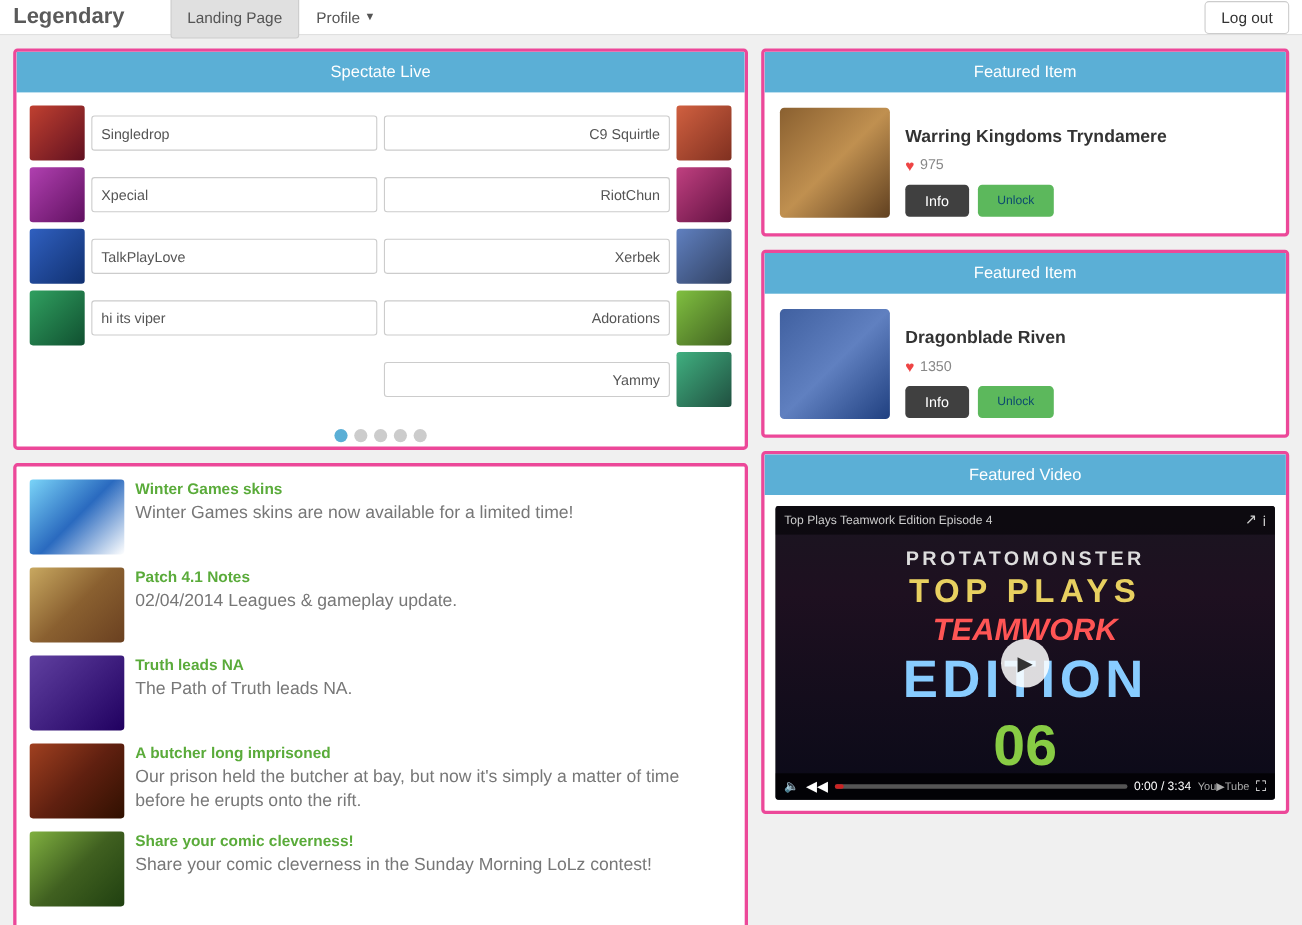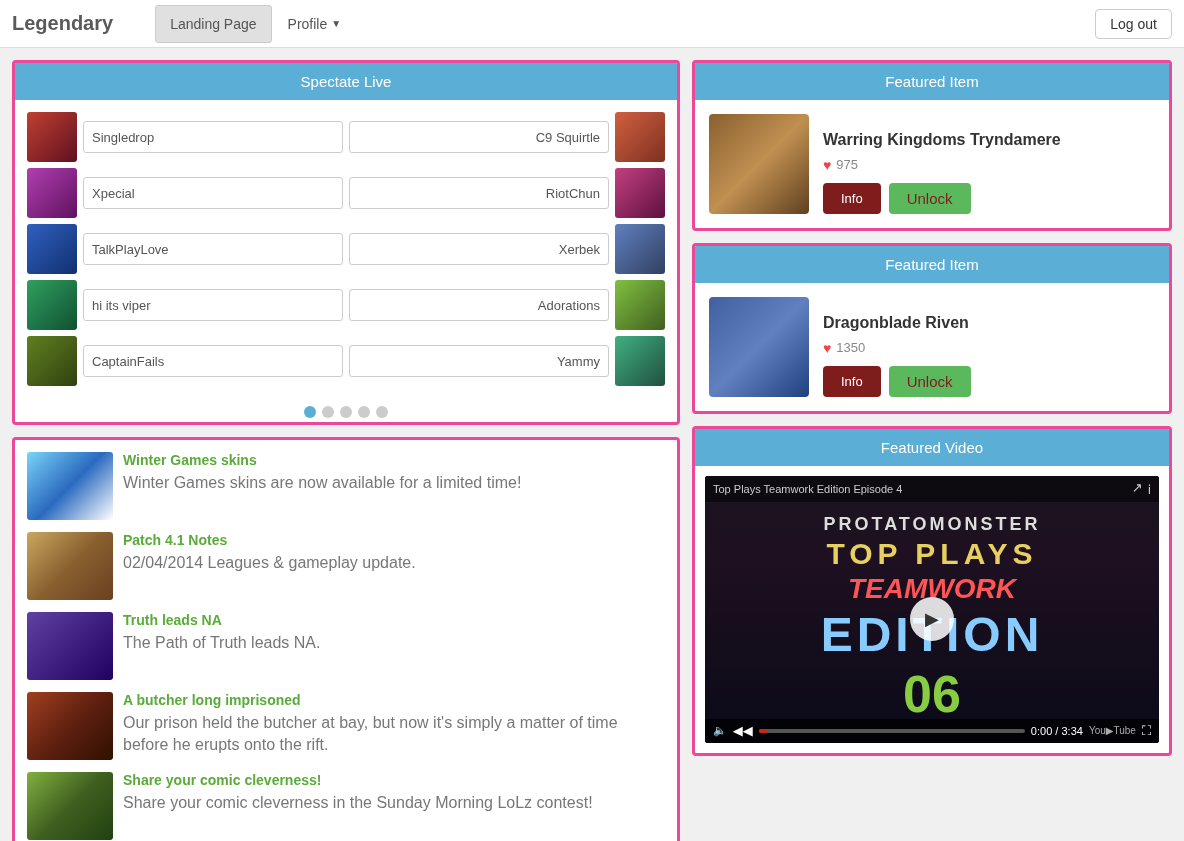--- a/index.html
+++ b/index.html
@@ -5,21 +5,21 @@
     * { box-sizing: border-box; margin: 0; padding: 0; }
     body { font-family: Arial, sans-serif; font-size: 13px; background: #f0f0f0; color: #333; }
 
     
     .navbar {
       background: #fff;
       border-bottom: 1px solid #ddd;
       display: flex;
       align-items: center;
       padding: 0 12px;
-      height: 48px;
+      height: 32px;
     }
     .navbar-brand {
       font-size: 20px;
       font-weight: bold;
       color: #5a5a5a;
       margin-right: 8px;
       text-decoration: none;
     }
     .navbar-item {
       padding: 10px 14px;
@@ -172,35 +172,35 @@
       display: flex;
       align-items: center;
       gap: 5px;
       margin-bottom: 10px;
       color: #888;
       font-size: 13px;
     }
     .heart-icon { color: #e44; font-size: 14px; }
     .featured-btns { display: flex; gap: 8px; }
     .btn-info {
-      background: #7f1d1d;
+      background: #404040;
       color: #fff;
       border: none;
       border-radius: 4px;
       padding: 7px 18px;
       font-size: 13px;
       cursor: pointer;
     }
     .btn-unlock {
       background: #5cb85c;
-      color: #7f1d1d;
+      color: #0c4a6e;
       border: none;
       border-radius: 4px;
       padding: 7px 18px;
-      font-size: 15px;
+      font-size: 11px;
       cursor: pointer;
     }
 
     
     .thumb-winter { background: linear-gradient(135deg, #7ad4f8, #2a6abf, #fff); }
     .thumb-patch { background: linear-gradient(135deg, #c8a860, #8a6030, #6a4020); }
     .thumb-truth { background: linear-gradient(135deg, #6040a0, #402080, #200060); }
     .thumb-butcher { background: linear-gradient(135deg, #a04020, #602010, #301000); }
     .thumb-comic { background: linear-gradient(135deg, #80b040, #406020, #204010); }
 
@@ -263,24 +263,20 @@
           <div class="spectate-row">
             <div class="spectate-avatar-placeholder av-3" style="width:50px;height:50px;border-radius:3px;"></div>
             <input class="spectate-name-input" type="text" value="TalkPlayLove" readonly="" style="">
           </div>
 
           <div class="spectate-row">
             <div class="spectate-avatar-placeholder av-4" style="width:50px;height:50px;border-radius:3px;"></div>
             <input class="spectate-name-input" type="text" value="hi its viper" readonly="" style="">
           </div>
 
-          <div class="spectate-row">
-            <div class="spectate-avatar-placeholder av-5" style="width:50px;height:50px;border-radius:3px;"></div>
-            <input class="spectate-name-input" type="text" value="CaptainFails" readonly="" style="">
-          </div>
         </div>
 
         <div style="display:flex;flex-direction:column;align-items:stretch;gap:6px;">
 
           <div class="spectate-col">
             <div class="spectate-row" style="flex-direction:row-reverse;">
               <div class="spectate-avatar-placeholder av-r1" style="width:50px;height:50px;border-radius:3px;"></div>
               <input class="spectate-name-input" type="text" value="C9 Squirtle" style="text-align: right;" readonly="">
             </div>
             <div class="spectate-row" style="flex-direction:row-reverse;">

